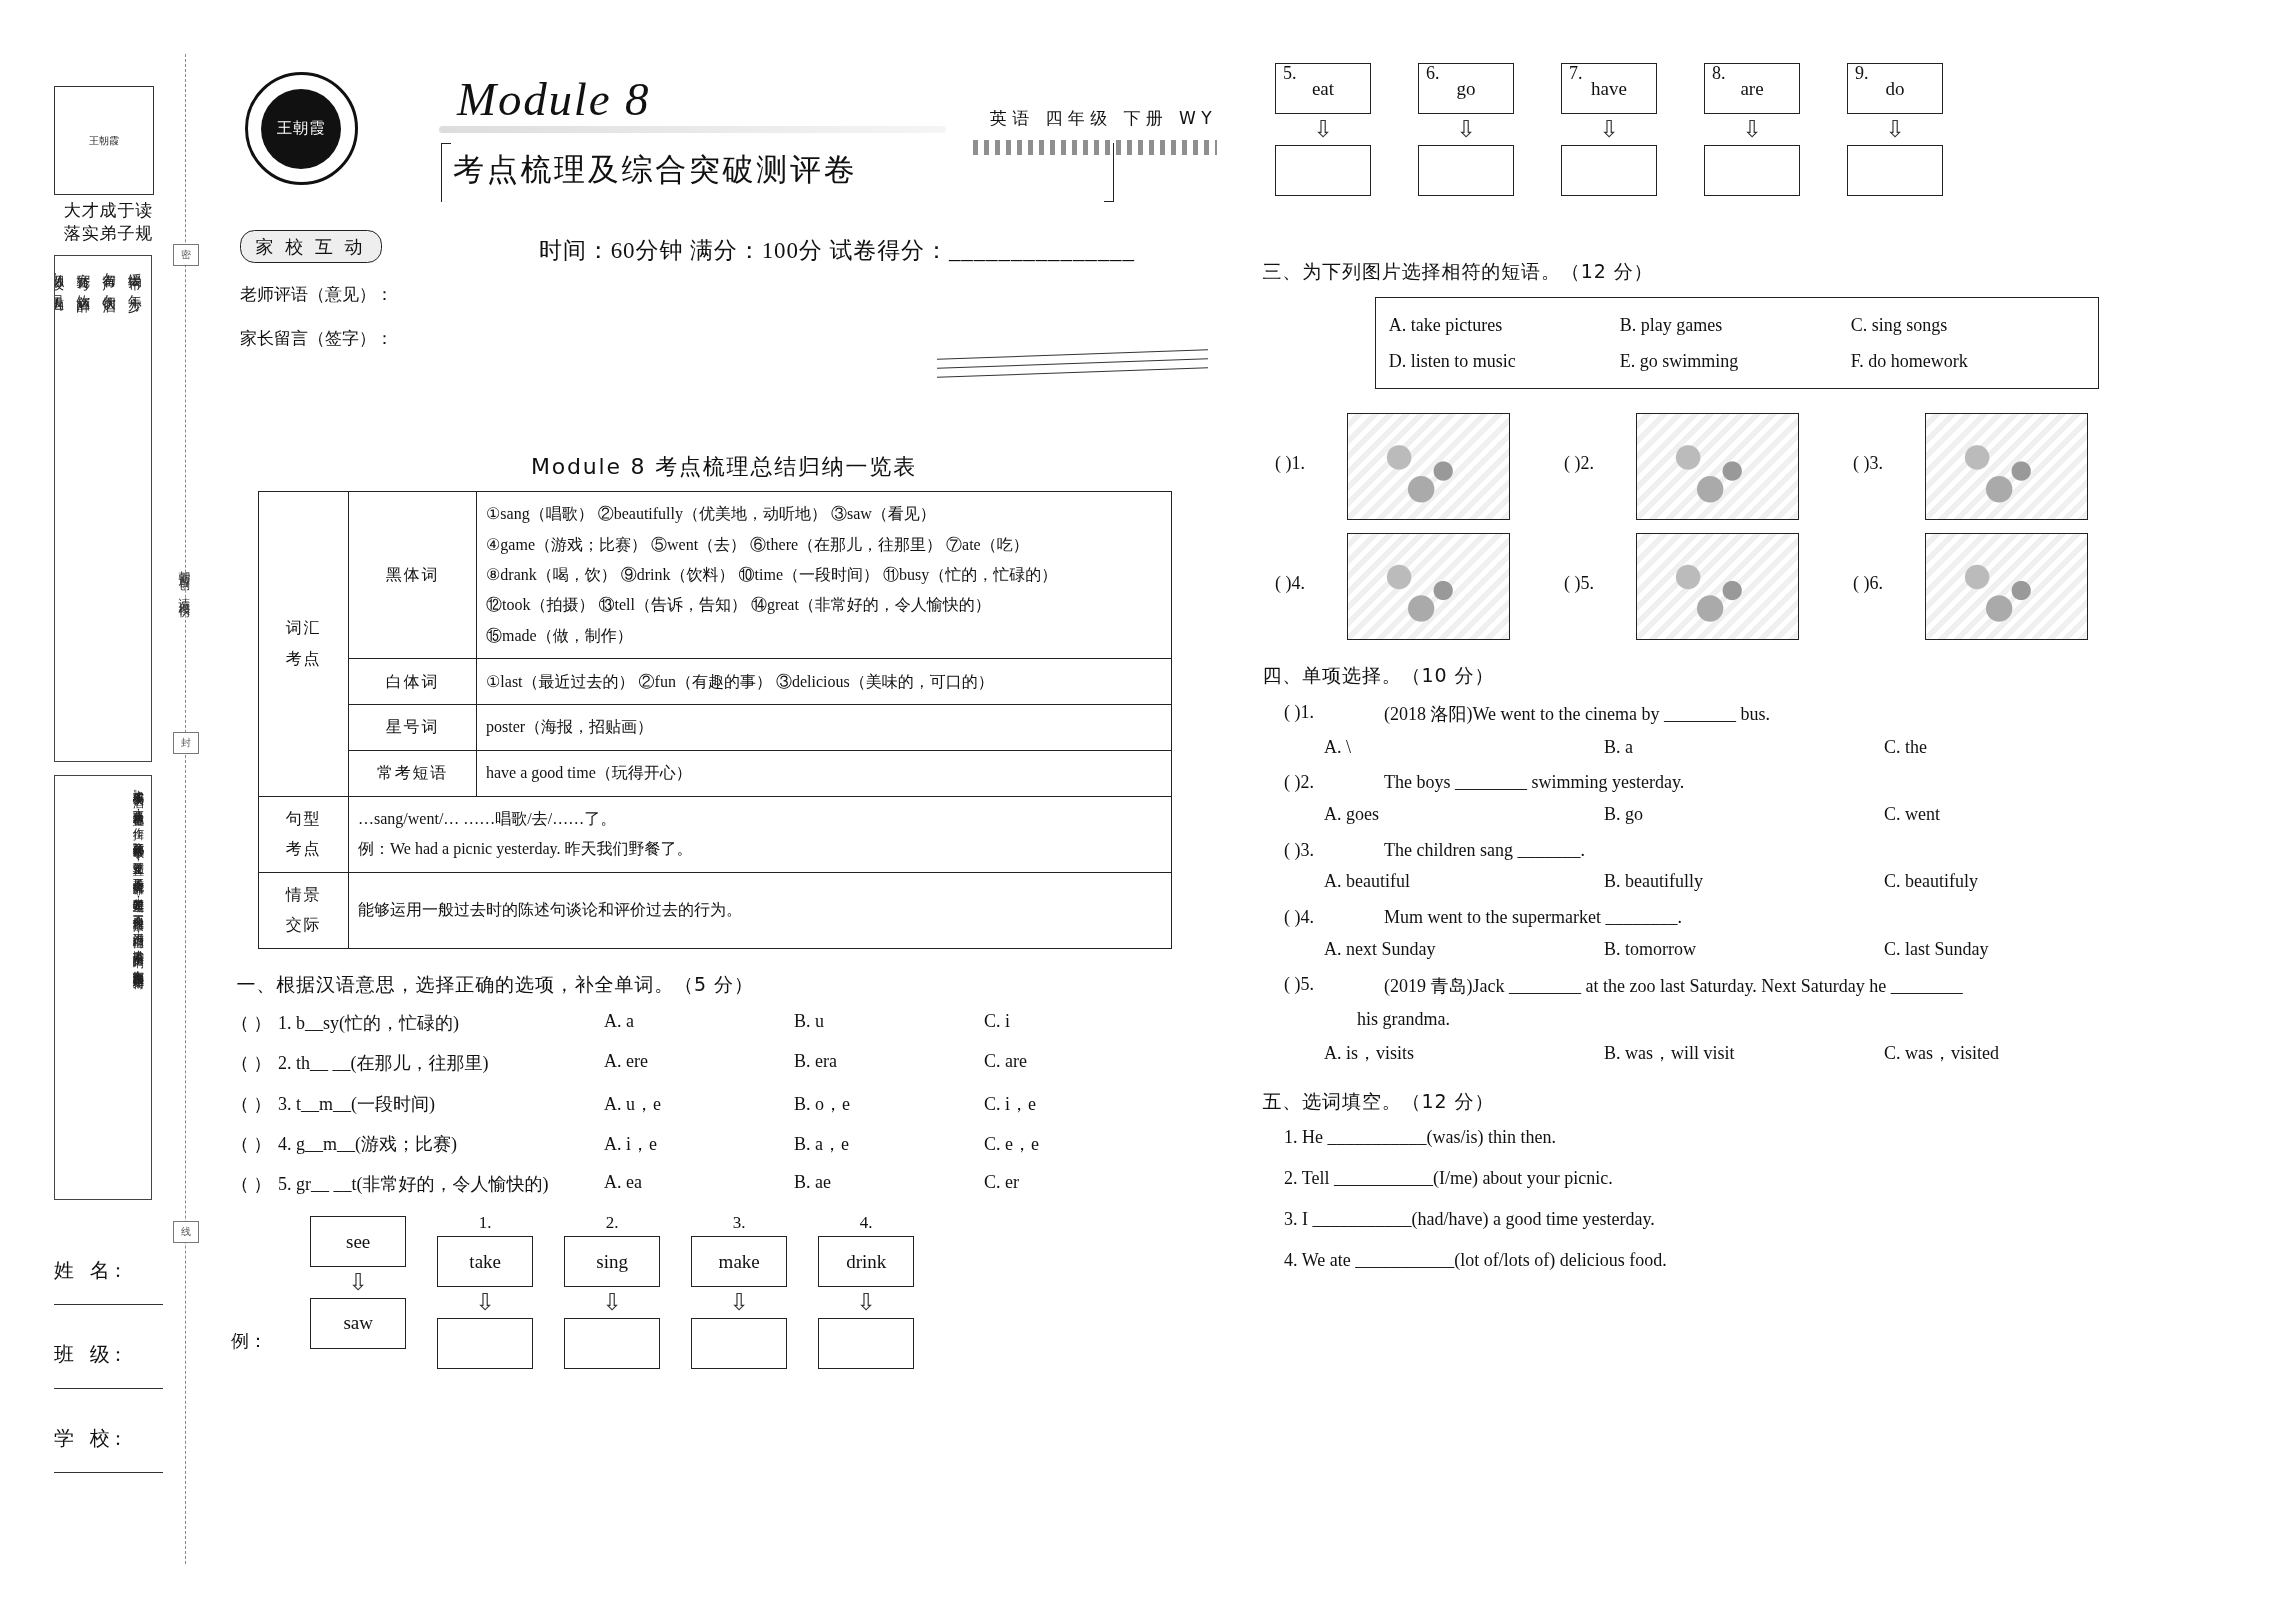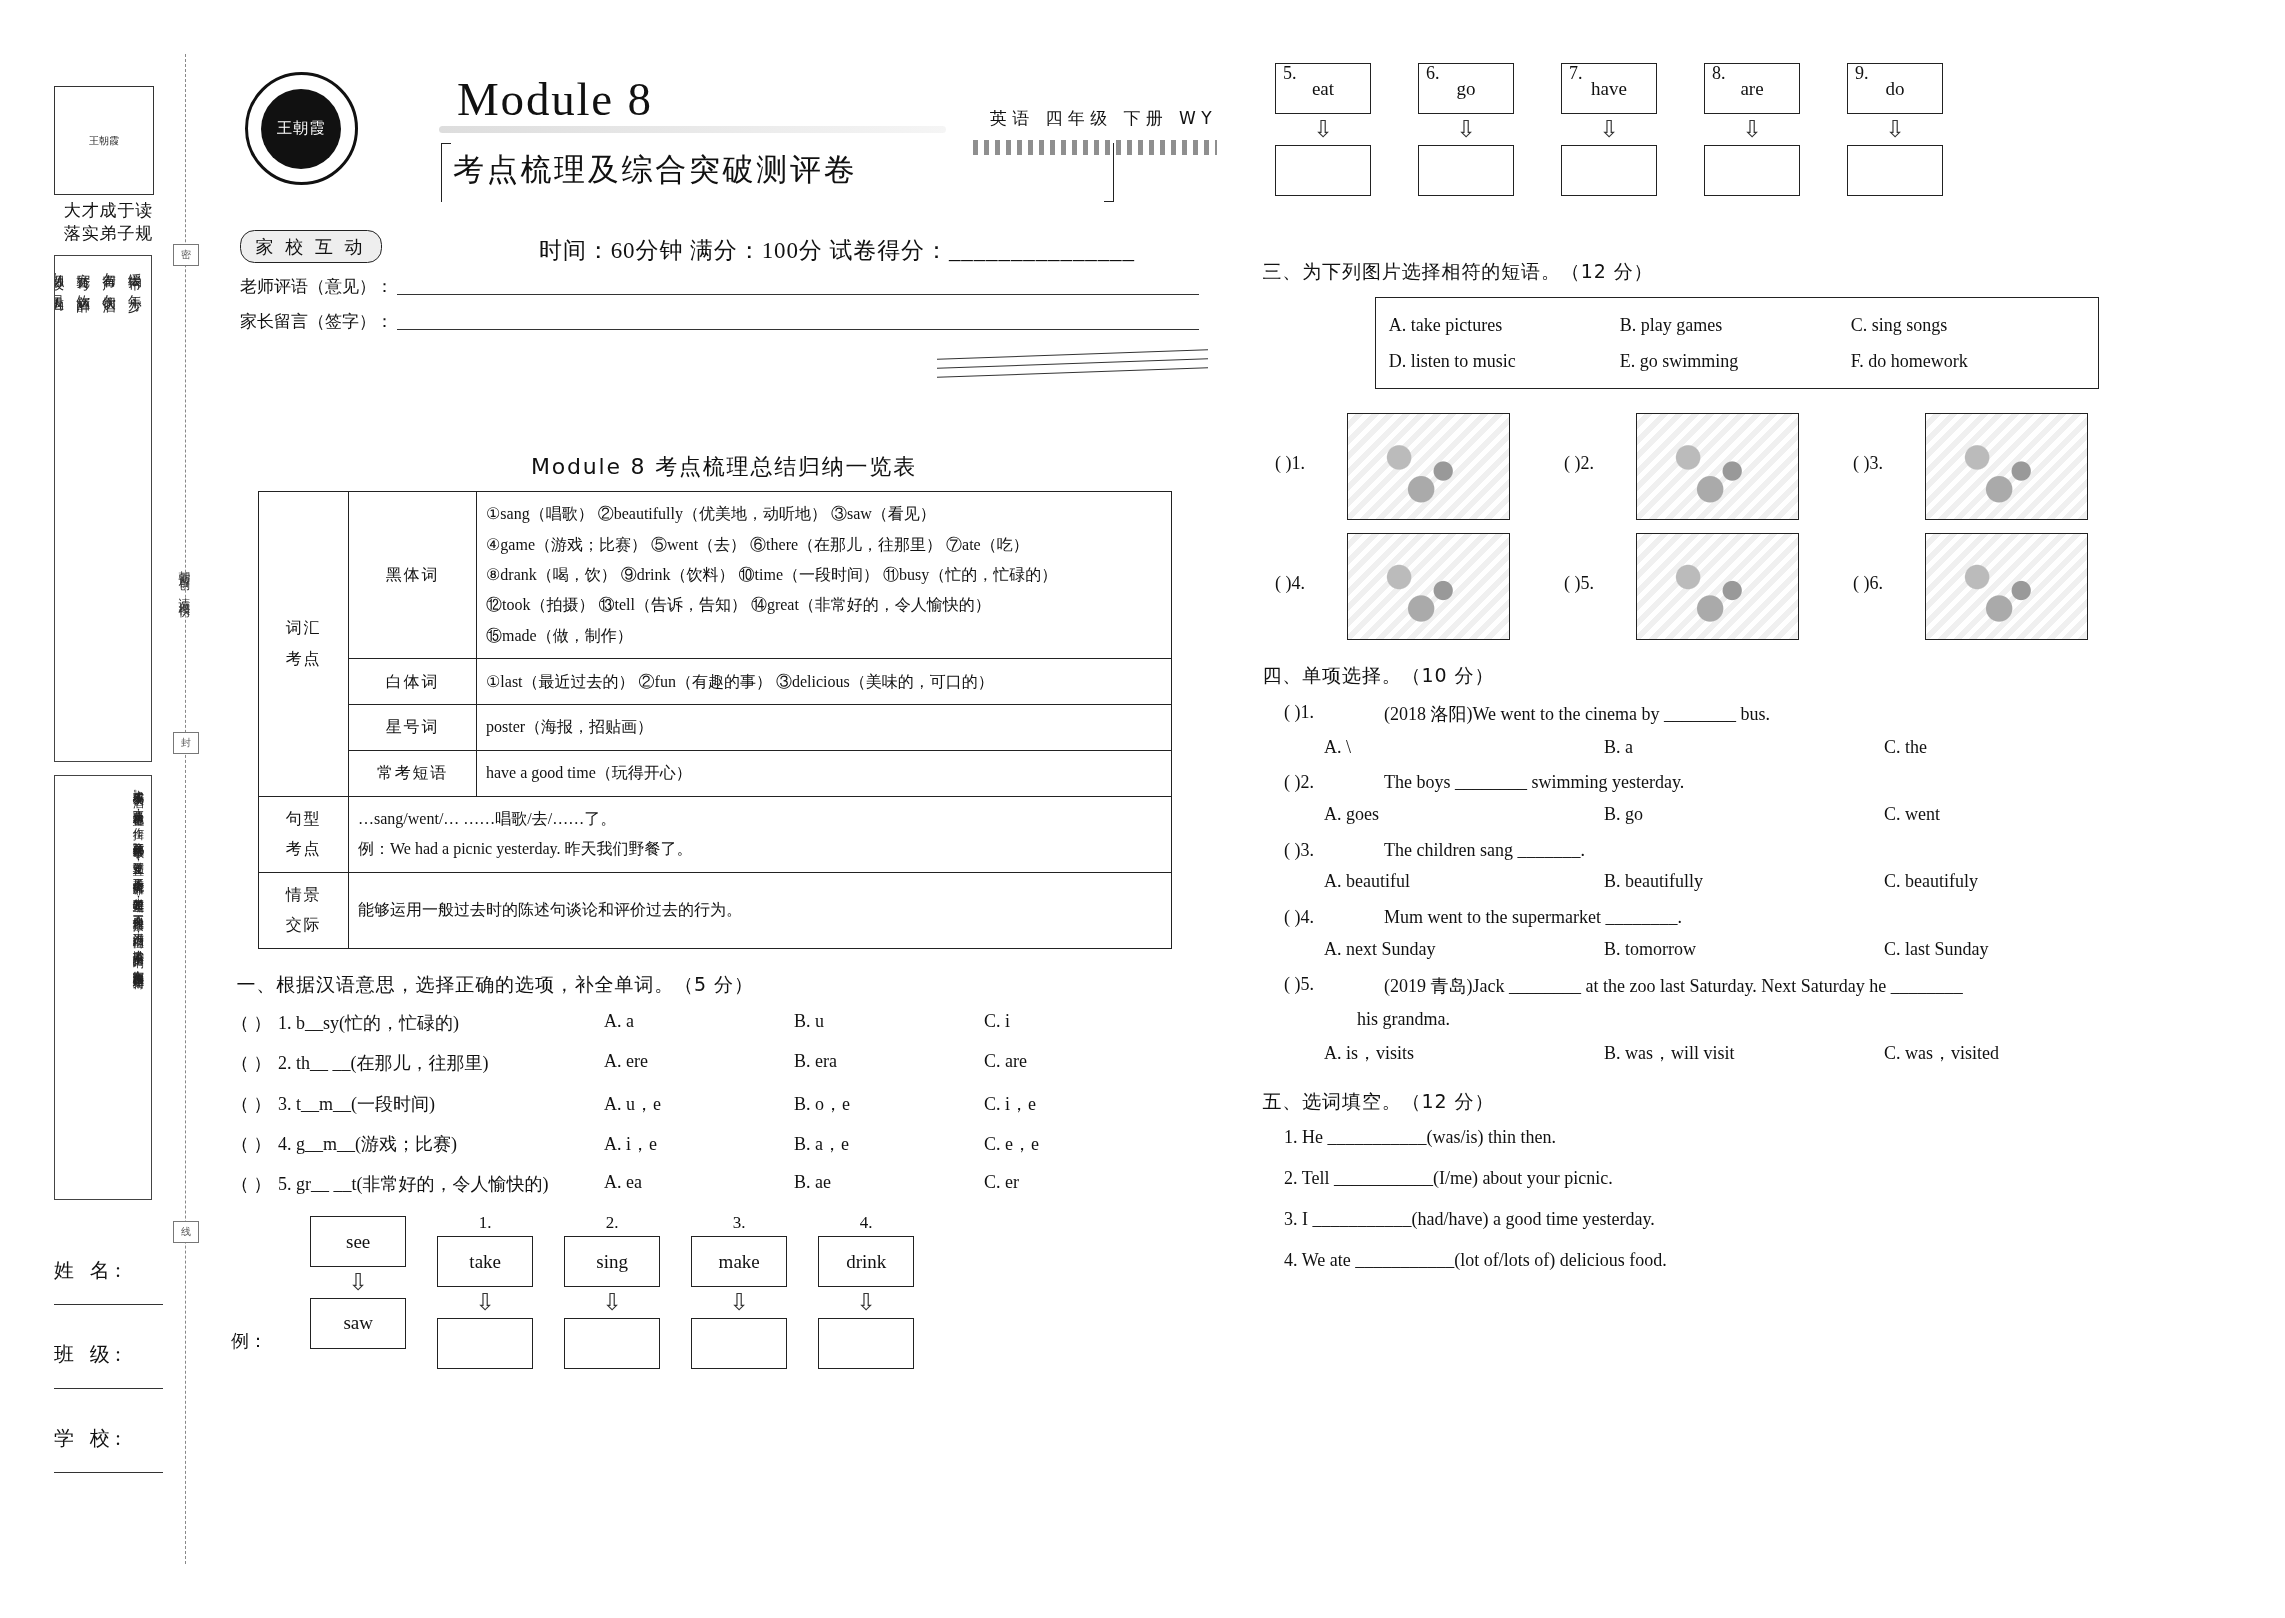--- a/index.html
+++ b/index.html
@@ -30,34 +30,34 @@
   
   .colL { position:absolute; left:231px; top:63px; width:986px; }
   .colR { position:absolute; left:1257px; top:63px; width:977px; }
 
   
   .head { position:relative; height:163px; }
   .seal { position:absolute; left:13.6px; top:9px; width:107px; height:107px; border-radius:50%; border:3.6px solid #111;
           display:flex; align-items:center; justify-content:center; background:#fff; }
   .seal-inner { width:80px; height:80px; border-radius:50%; background:#111; color:#fff; font-size:15.4px;
                 display:flex; align-items:center; justify-content:center; text-align:center; line-height:1.2; letter-spacing:0.9px;}
-  .title-main { position:absolute; left:226px; top:9px; font-size:47px; font-family:"Liberation Serif", serif; letter-spacing:1.8px; }
+  .title-main { position:absolute; left:226px; top:9px; font-size:47px; font-style:italic; font-family:"Liberation Serif", serif; letter-spacing:1.8px; }
   .title-swoosh { position:absolute; left:208px; top:63px; width:507px; height:7.2px;
                   background:linear-gradient(90deg,#ddd,#f5f5f5); border-radius:3.6px;}
   .title-sub { position:absolute; left:222px; top:86px; font-size:31px; letter-spacing:2.7px; font-family:"DejaVu Sans", sans-serif;}
   .corner-l { position:absolute; left:210px; top:80px; width:9px; height:58px; border-left:1.8px solid #222; border-top:1.8px solid #222;}
   .corner-r { position:absolute; left:873px; top:80px; width:9px; height:58px; border-right:1.8px solid #222; border-bottom:1.8px solid #222;}
   .grade-tag { position:absolute; right:0px; top:44px; font-size:17px; letter-spacing:5.4px; font-family:"DejaVu Sans", sans-serif;}
   .grade-wave { position:absolute; right:0; top:77px; width:244px; height:14.5px;
                 background:repeating-linear-gradient(90deg,#333 0 5.4px,transparent 5.4px 11px); opacity:.55;}
 
   .interaction { position:absolute; left:9px; top:167px; width:959px; }
   .inter-badge { display:inline-block; border:1.8px solid #222; border-radius:14.5px; padding:3.6px 14.5px; font-size:18px; letter-spacing:3.6px; background:#eee;}
   .inter-meta { position:absolute; left:299px; top:5.4px; font-size:23px; letter-spacing:0.9px;}
-  .line-row { margin-top:12px; font-size:17px; display:flex; align-items:center; }
+  .line-row { margin-top:20px; font-size:17px; display:flex; align-items:flex-start;flex-direction:column; }
   .line-row .lbl { white-space:nowrap; }
   .line-row .ln { flex:1; border-bottom:0.9px solid #333; height:16.3px; margin-left:3.6px;}
 
   .deco-lines { position:absolute; right:-9px; top:116px; width:271px; height:58px; }
   .deco-lines i { display:block; height:0.9px; background:#333; margin:8.1px 0; transform:skewY(-2deg); }
 
   
   .tbl-title { text-align:center; font-size:22px; letter-spacing:1.8px; margin:0 0 9px 0; font-family:"DejaVu Sans", sans-serif;}
   table.summary { border-collapse:collapse; width:914px; margin-left:27px; font-size:16px; }
   table.summary td { border:0.9px solid #222; padding:7.2px 9px; vertical-align:middle; line-height:1.9; }

